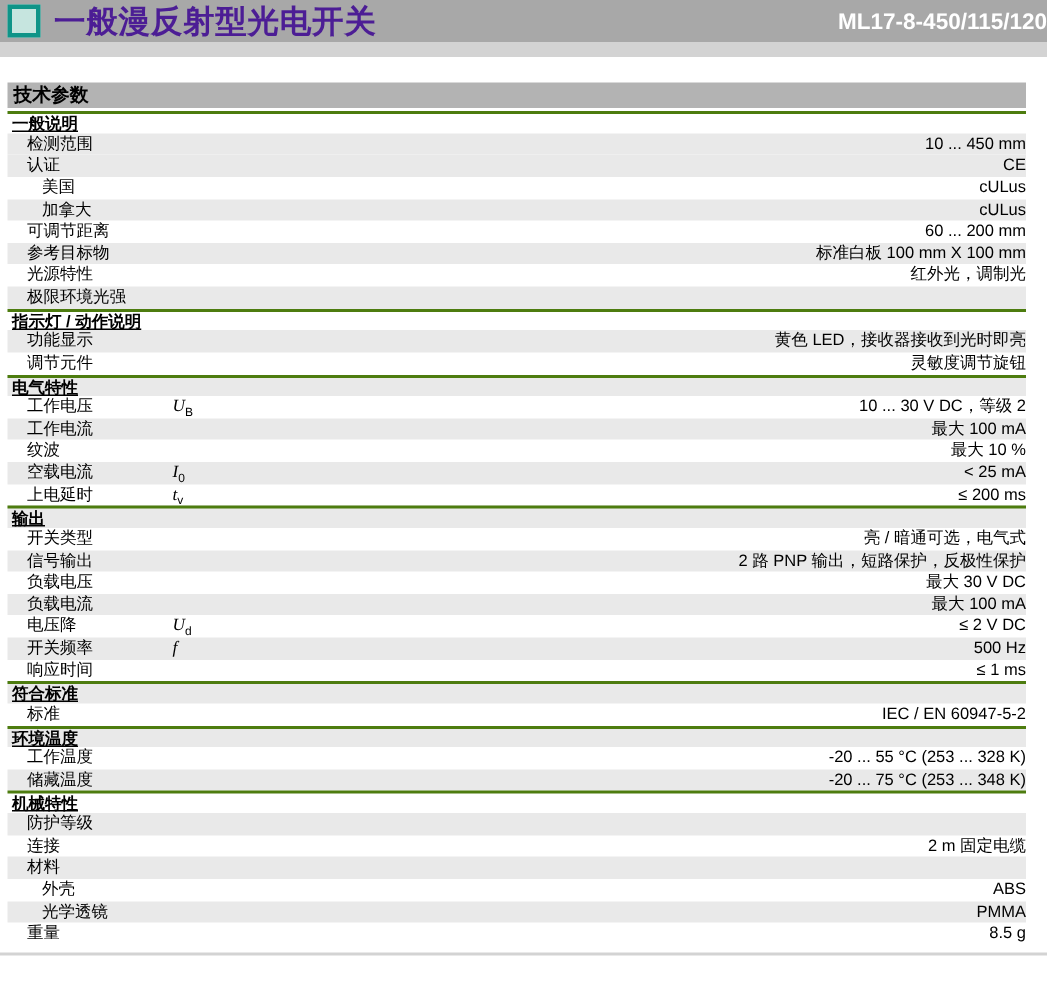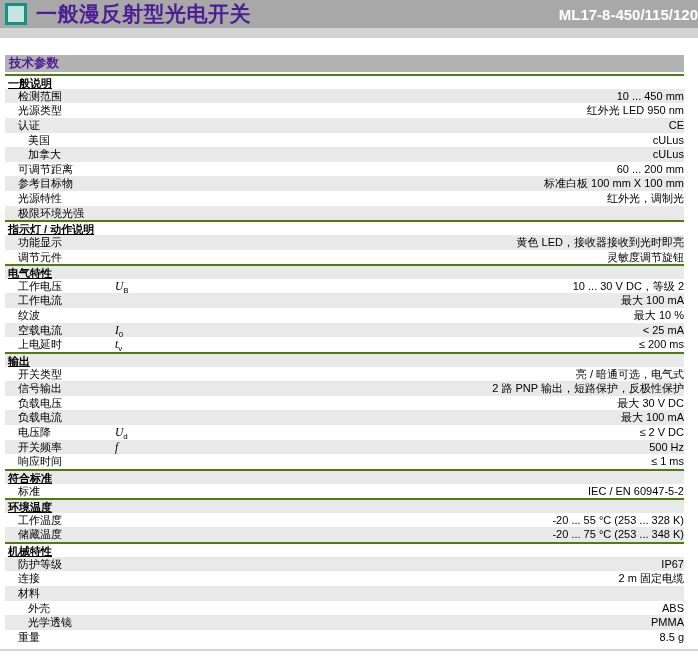--- a/index.html
+++ b/index.html
@@ -24,21 +24,21 @@
     letter-spacing:0.5px;
   }
   .topbar-model{
     margin-left:auto;color:#ffffff;font-weight:bold;font-size:15px;
   }
   .substrip{height:10px;background:var(--substrip,#d3d3d3);}
   
   .table-wrap{margin:17px 14px 0 5px;width:679px;}
   .params-title{
     background:var(--section-bar,#b3b3b3);
-    height:17px;line-height:17px;font-weight:bold;font-size:12.5px;color:#4c1d95;
+    height:17px;line-height:17px;font-weight:bold;font-size:12.5px;color:#000000;
     padding-left:4px;margin-bottom:2px;
   }
   .row{
     display:flex;height:14.64px;line-height:14.64px;font-size:11px;color:#000;
     box-sizing:border-box;overflow:hidden;
   }
   .row.shaded{background:var(--row-shade,#e9e9e9);}
   .row.section{font-weight:bold;border-top:2px solid #4d7c0f;padding-left:3px;text-decoration:underline;}
   .cell{display:block;white-space:nowrap;}
   .cell.label{width:110px;padding-left:13px;flex:0 0 auto;box-sizing:border-box;}
@@ -63,25 +63,20 @@
   <div class="params-title">技术参数</div>
   <div>
       <div class="row section">
         <span>一般说明</span>
       </div>
       <div class="row shaded">
         <span class="cell label">检测范围</span>
         <span class="cell symbol"></span>
         <span class="cell value">10 ... 450 mm</span>
       </div>
-      <div class="row">
-        <span class="cell label">光源类型</span>
-        <span class="cell symbol"></span>
-        <span class="cell value">红外光 LED 950 nm</span>
-      </div>
       <div class="row shaded">
         <span class="cell label">认证</span>
         <span class="cell symbol"></span>
         <span class="cell value">CE</span>
       </div>
       <div class="row">
         <span class="cell label indent2">美国</span>
         <span class="cell symbol"></span>
         <span class="cell value">cULus</span>
       </div>
@@ -208,21 +203,20 @@
         <span class="cell label">储藏温度</span>
         <span class="cell symbol"></span>
         <span class="cell value">-20 ... 75 °C (253 ... 348 K)</span>
       </div>
       <div class="row section">
         <span>机械特性</span>
       </div>
       <div class="row shaded">
         <span class="cell label">防护等级</span>
         <span class="cell symbol"></span>
-        <span class="cell value">IP67</span>
       </div>
       <div class="row">
         <span class="cell label">连接</span>
         <span class="cell symbol"></span>
         <span class="cell value">2 m 固定电缆</span>
       </div>
       <div class="row shaded">
         <span class="cell label">材料</span>
         <span class="cell symbol"></span>
         <span class="cell value"></span>

